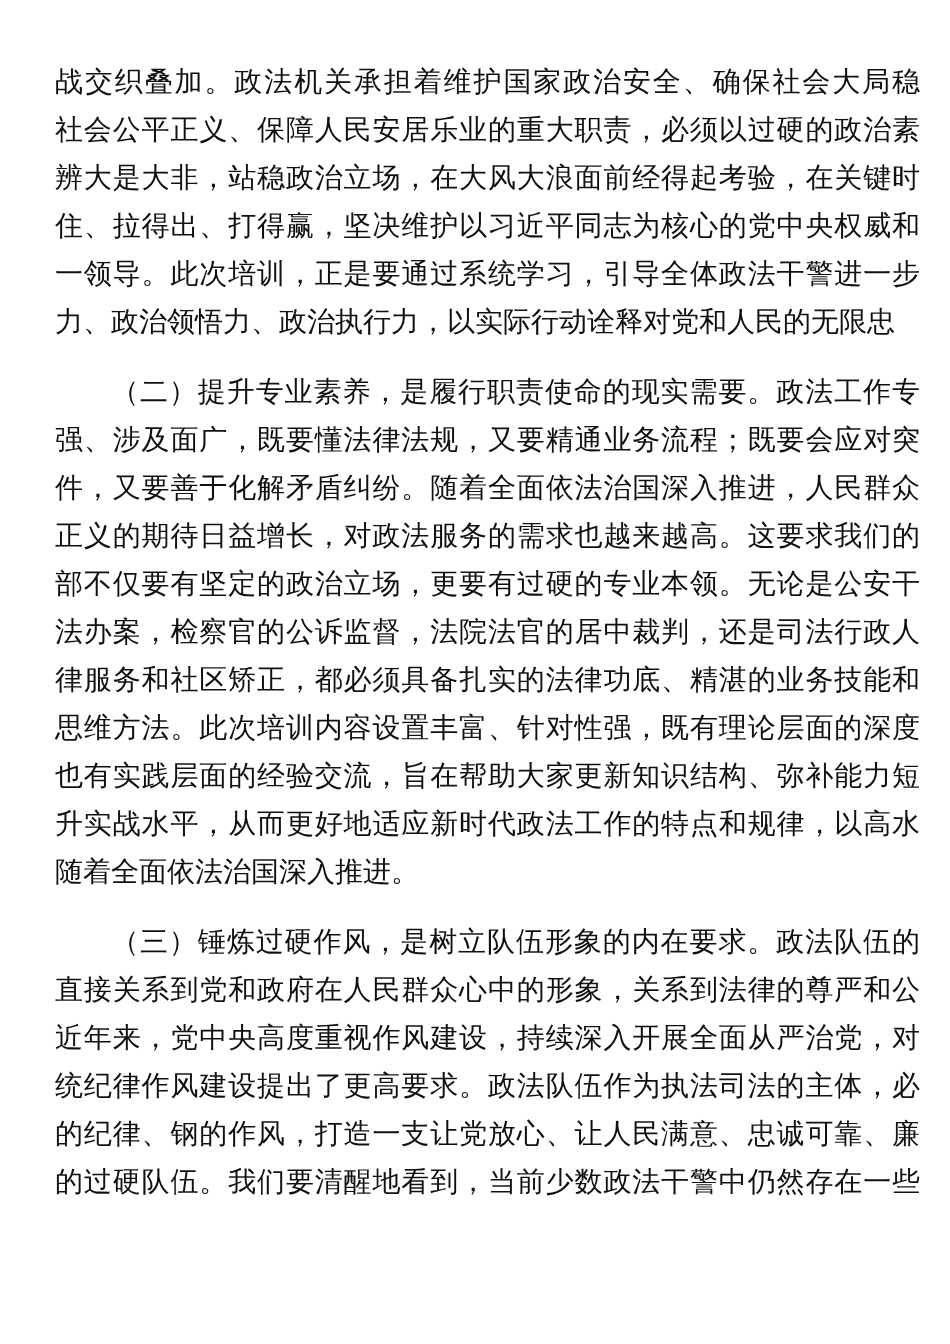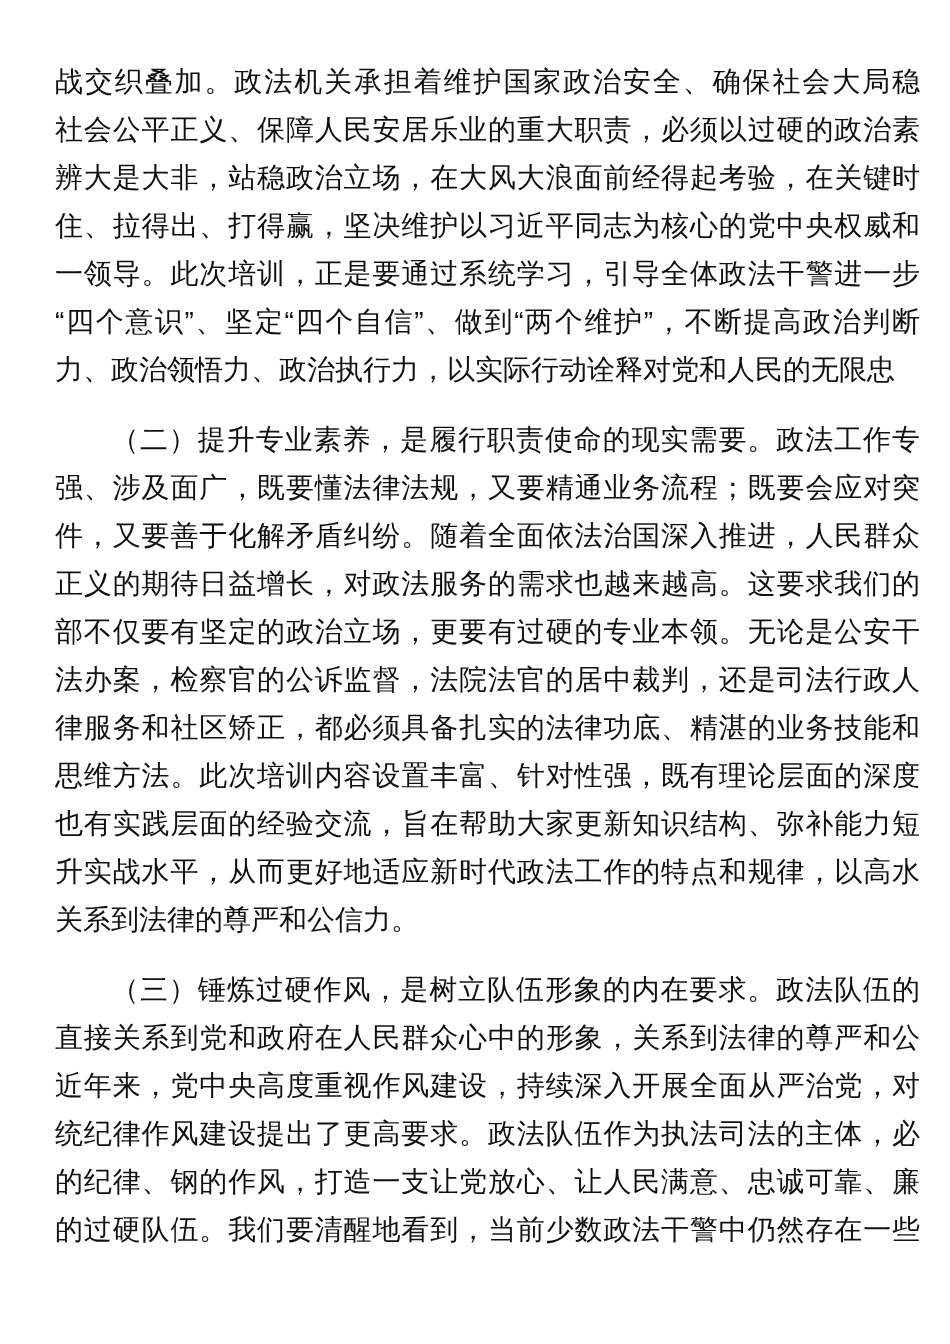--- a/index.html
+++ b/index.html
@@ -46,36 +46,35 @@
 <body>
 
 <div class="page">
 
   <div class="para">
     <div class="line">战交织叠加。政法机关承担着维护国家政治安全、确保社会大局稳定、促进</div>
     <div class="line">社会公平正义、保障人民安居乐业的重大职责，必须以过硬的政治素质，明</div>
     <div class="line">辨大是大非，站稳政治立场，在大风大浪面前经得起考验，在关键时刻靠得</div>
     <div class="line">住、拉得出、打得赢，坚决维护以习近平同志为核心的党中央权威和集中统</div>
     <div class="line">一领导。此次培训，正是要通过系统学习，引导全体政法干警进一步增强</div>
-    <div class="line">“四个意识”、坚定“四个自信”、做到“两个维护”，不断提高政治判断</div>
     <div class="line end">力、政治领悟力、政治执行力，以实际行动诠释对党和人民的无限忠诚。</div>
   </div>
 
   <div class="para">
     <div class="line indent">（二）提升专业素养，是履行职责使命的现实需要。政法工作专业性</div>
     <div class="line">强、涉及面广，既要懂法律法规，又要精通业务流程；既要会应对突发事</div>
     <div class="line">件，又要善于化解矛盾纠纷。随着全面依法治国深入推进，人民群众对公平</div>
     <div class="line">正义的期待日益增长，对政法服务的需求也越来越高。这要求我们的政法干</div>
     <div class="line">部不仅要有坚定的政治立场，更要有过硬的专业本领。无论是公安干警的执</div>
     <div class="line">法办案，检察官的公诉监督，法院法官的居中裁判，还是司法行政人员的法</div>
     <div class="line">律服务和社区矫正，都必须具备扎实的法律功底、精湛的业务技能和科学的</div>
     <div class="line">思维方法。此次培训内容设置丰富、针对性强，既有理论层面的深度解读，</div>
     <div class="line">也有实践层面的经验交流，旨在帮助大家更新知识结构、弥补能力短板、提</div>
     <div class="line">升实战水平，从而更好地适应新时代政法工作的特点和规律，以高水平的专</div>
-    <div class="line end">关系到法律的尊严和公信力。</div>
+    <div class="line end">随着全面依法治国深入推进。</div>
   </div>
 
   <div class="para">
     <div class="line indent">（三）锤炼过硬作风，是树立队伍形象的内在要求。政法队伍的作风，</div>
     <div class="line">直接关系到党和政府在人民群众心中的形象，关系到法律的尊严和公信力。</div>
     <div class="line">近年来，党中央高度重视作风建设，持续深入开展全面从严治党，对政法系</div>
     <div class="line">统纪律作风建设提出了更高要求。政法队伍作为执法司法的主体，必须以铁</div>
     <div class="line">的纪律、钢的作风，打造一支让党放心、让人民满意、忠诚可靠、廉洁奉公</div>
     <div class="line">的过硬队伍。我们要清醒地看到，当前少数政法干警中仍然存在一些作风顽</div>
   </div>

